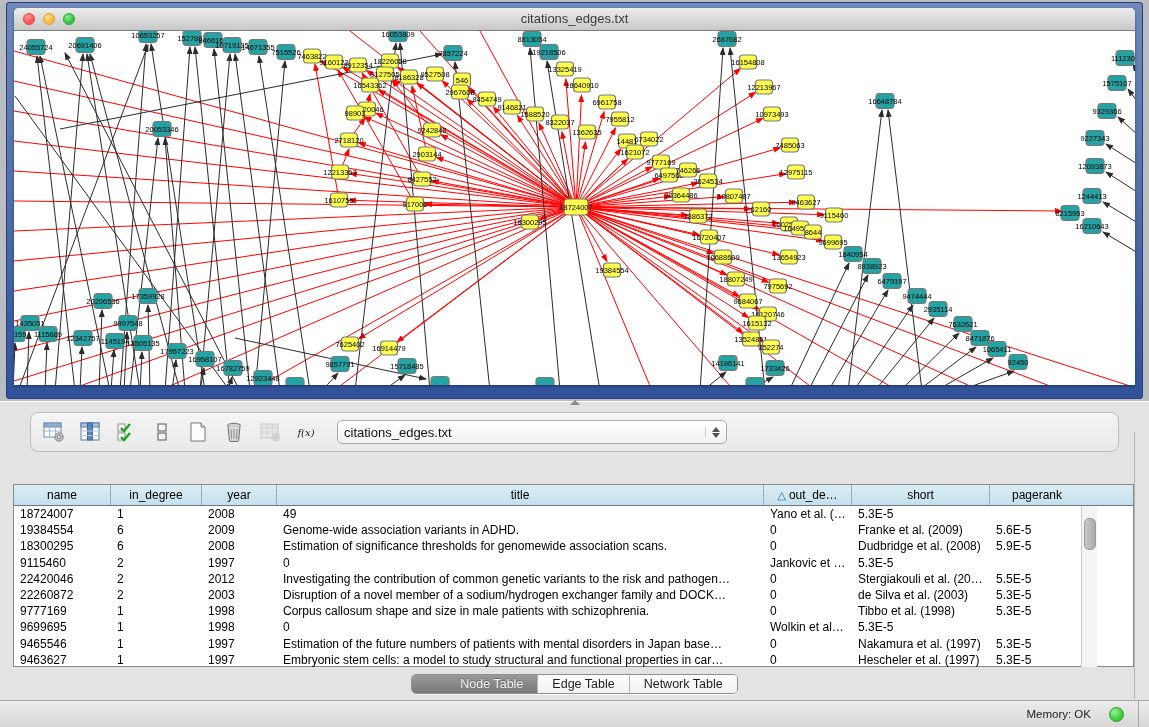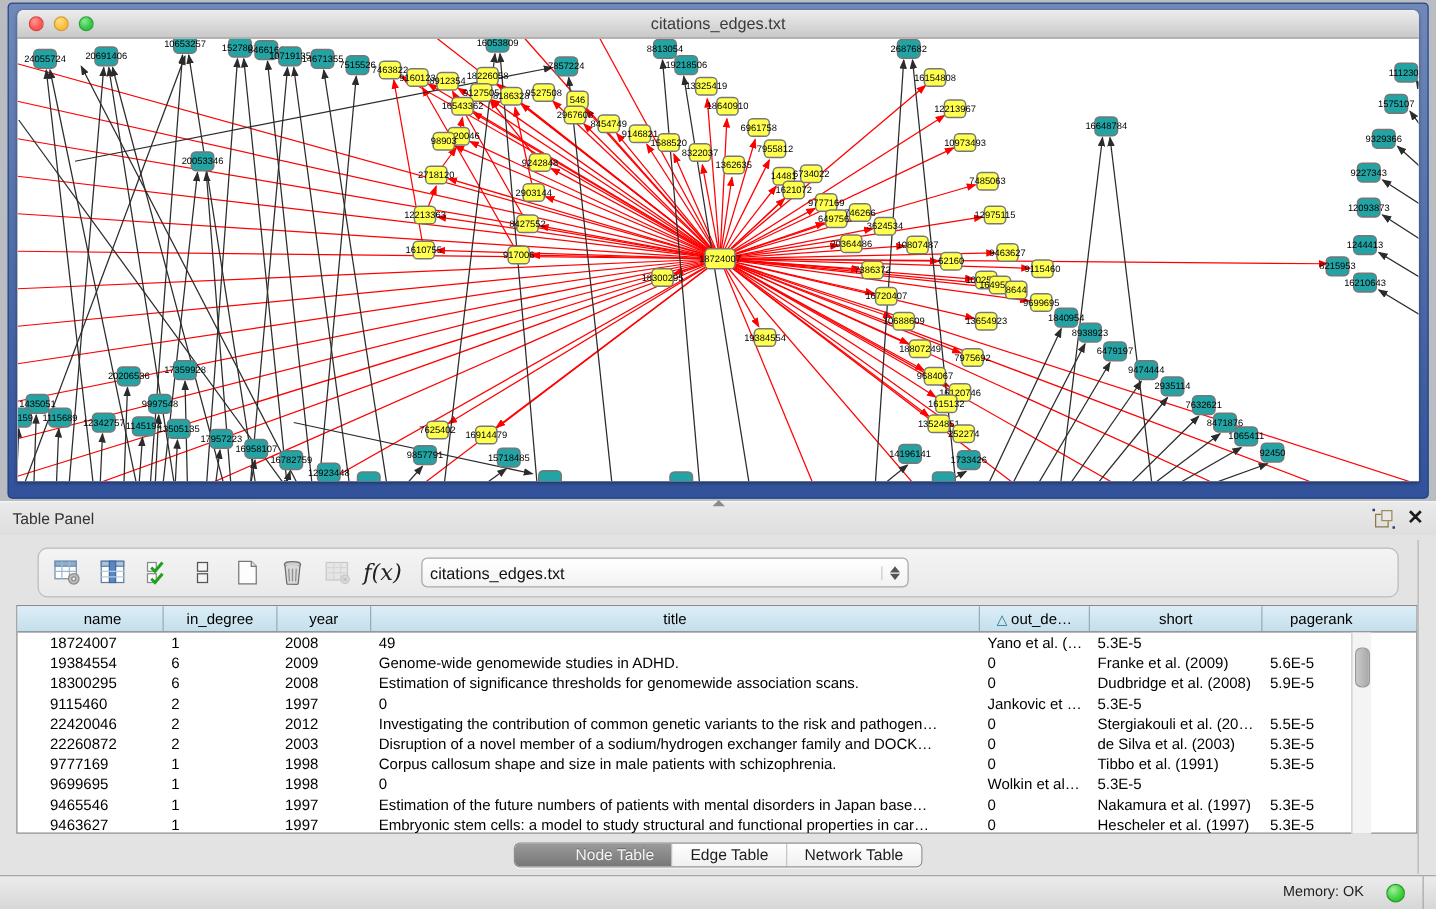--- a/index.html
+++ b/index.html
@@ -35,34 +35,34 @@
   .panel-header-icons{margin-left:auto;display:flex;align-items:center;gap:12px;}
   .float-icon{position:relative;width:14px;height:14px;}
   .float-icon .sq1{position:absolute;left:0;bottom:0;width:9px;height:9px;border:1.4px solid #8a7a45;}
   .float-icon .sq2{position:absolute;right:0;top:0;width:7px;height:7px;border:1.4px solid #9a8c55;background:#e9e9e9;}
   .float-icon .dot{position:absolute;width:2px;height:2px;background:#2b3f77;}
   .close-x{font-size:16px;font-weight:bold;color:#1a1a1a;line-height:14px;cursor:default;}
   .toolbar-box{margin:10px 30px 6px 30px;height:40px;box-sizing:border-box;
     background:linear-gradient(#f4f4f4,#e9e9e9);border:1px solid #bdbdbd;
     border-radius:8px;display:flex;align-items:center;padding:0 12px;gap:14px;}
   .tool-icon{width:22px;height:22px;display:flex;align-items:center;justify-content:center;}
-  .fx-label{font-family:"DejaVu Serif",serif;font-style:italic;font-size:18px;color:#222;}
+  .fx-label{font-family:"DejaVu Serif",serif;font-style:italic;font-size:10px;color:#222;}
   .combo{width:390px;height:24px;box-sizing:border-box;margin-left:6px;
     background:linear-gradient(#fff,#f2f2f2);border:1px solid #aaa;border-radius:5px;
     display:flex;align-items:center;padding:0 6px;font-size:13px;color:#111;}
   .combo .stepper{margin-left:auto;display:flex;flex-direction:column;gap:1px;
     border-left:1px solid #ccc;padding-left:6px;}
   .combo .stepper span{width:0;height:0;border-left:4px solid transparent;border-right:4px solid transparent;}
   .combo .stepper .up{border-bottom:5px solid #555;}
   .combo .stepper .dn{border-top:5px solid #555;}
   
   .data-table{position:absolute;left:13px;top:82px;width:1121px;height:183px;
     background:#fff;border:1px solid #8a8a8a;box-sizing:border-box;font-size:12px;}
   .t-row{display:grid;grid-template-columns:97px 91px 75px 487px 88px 138px 94px 1fr;
-    height:16.2px;align-items:center;padding-left:20px;}
+    height:16.2px;align-items:center;}
   .t-head{height:20px;background:linear-gradient(#dceef7,#c4dfec);
     border-bottom:1px solid #777;}
   .t-head .cell{height:100%;box-sizing:border-box;border-right:1px solid #95aebc;
     display:flex;align-items:center;justify-content:center;color:#1c1c1c;
     white-space:nowrap;overflow:hidden;}
   .t-head .cell:last-child{border-right:none;}
   .sort-tri{color:#1d6f8e;font-size:11px;margin-right:3px;}
   .t-row .cell{padding:0 6px;white-space:nowrap;overflow:hidden;text-overflow:ellipsis;color:#000;}
   .vscroll{position:absolute;right:36px;top:21px;width:15px;height:161px;
     background:#f4f4f4;border-left:1px solid #ccc;}
@@ -746,32 +746,20 @@
               <text x="576" y="208.5" text-anchor="middle" font-size="7.5" fill="#000" font-family="Liberation Sans, sans-serif">18724007</text>
             </g>
           </g>
       </svg>
     </div>
   </div>
 </div>
 
 <div id="table-panel">
   <div class="panel-grip"></div>
-  <div class="panel-header">
-    <span class="panel-title">Table Panel</span>
-    <span class="panel-header-icons">
-      <span class="float-icon">
-        <span class="sq1"></span>
-          <span class="sq2"></span>
-        <span class="dot" style="left:-2px;top:-1px;"></span>
-        <span class="dot" style="right:-2px;bottom:-1px;"></span>
-      </span>
-      <span class="close-x">✕</span>
-    </span>
-  </div>
 
   <div class="toolbar-box">
     <span class="tool-icon">
       <svg width="22" height="22" viewBox="0 0 22 22">
         <rect x="1" y="2" width="17" height="14" fill="#fff" stroke="#6f8fae"></rect>
         <rect x="1" y="2" width="17" height="4" fill="#89aed0" stroke="#6f8fae"></rect>
         <path d="M1,10 h17 M6.5,2 v14 M12.5,2 v14" stroke="#9db8cf" fill="none"></path>
         <circle cx="16" cy="16" r="4.2" fill="#bdbdbd" stroke="#8a8a8a"></circle>
         <circle cx="16" cy="16" r="1.6" fill="#f0f0f0" stroke="#8a8a8a"></circle>
       </svg>
@@ -863,21 +851,21 @@
           <div class="cell">2008</div>
           <div class="cell">49</div>
           <div class="cell">Yano et al. (2008)</div>
           <div class="cell">5.3E-5</div>
           <div></div>
         </div>
         <div class="t-row">
           <div class="cell">19384554</div>
           <div class="cell">6</div>
           <div class="cell">2009</div>
-          <div class="cell">Genome-wide genomewide studies in ADHD.</div>
+          <div class="cell">Genome-wide association variants in ADHD.</div>
           <div class="cell">0</div>
           <div class="cell">Franke et al. (2009)</div>
           <div class="cell">5.6E-5</div>
           <div></div>
         </div>
         <div class="t-row">
           <div class="cell">18300295</div>
           <div class="cell">6</div>
           <div class="cell">2008</div>
           <div class="cell">Estimation of significance thresholds for genomewide association scans.</div>
@@ -914,21 +902,21 @@
           <div class="cell">de Silva et al. (2003)</div>
           <div class="cell">5.3E-5</div>
           <div></div>
         </div>
         <div class="t-row">
           <div class="cell">9777169</div>
           <div class="cell">1</div>
           <div class="cell">1998</div>
           <div class="cell">Corpus callosum shape and size in male patients with schizophrenia.</div>
           <div class="cell">0</div>
-          <div class="cell">Tibbo et al. (1991)</div>
+          <div class="cell">Tibbo et al. (1998)</div>
           <div class="cell">5.3E-5</div>
           <div></div>
         </div>
         <div class="t-row">
           <div class="cell">9699695</div>
           <div class="cell">1</div>
           <div class="cell">1998</div>
           <div class="cell">0</div>
           <div class="cell">Wolkin et al. (1998)</div>
           <div class="cell">5.3E-5</div>

